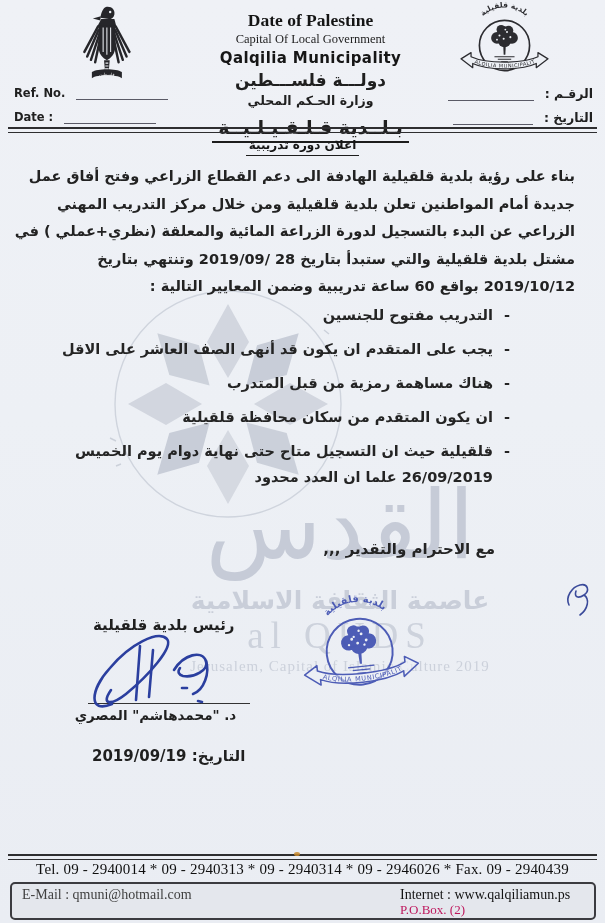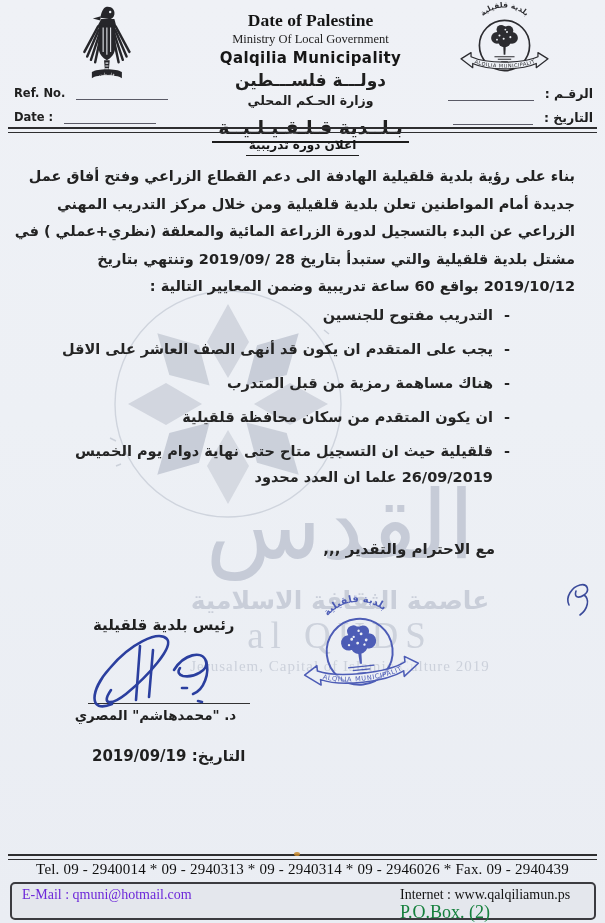--- a/index.html
+++ b/index.html
@@ -42,23 +42,23 @@
   .wm4{left:90px; top:658px; width:500px; font-family:"Liberation Serif",serif; font-size:15px; letter-spacing:1px; color:#ccd1db;}
   .content{z-index:2;}
   
   .sigtitle{left:93px; top:616px; font-weight:bold; font-size:15px; z-index:4;}
   .sigline{left:88px; top:703px; width:162px; border-top:1.6px solid #333; z-index:4;}
   .signame{left:58px; top:707px; width:195px; text-align:center; font-weight:bold; font-size:13.5px; z-index:4;}
   .sigdate{left:92px; top:747px; font-weight:bold; font-size:15px; z-index:4;}
   
   .tel{left:0; right:0; top:861px; text-align:center; font-family:"Liberation Serif",serif; font-size:15px; color:#0e0e0e; letter-spacing:.2px;}
   .fbox{left:10px; right:9px; top:882px; height:34px; border:2px solid #3b3b40; border-radius:5px; background:#e4e7ed;}
-  .fbox .em{position:absolute; left:10px; top:3px; font-family:"Liberation Serif",serif; font-size:14px; color:#6d28d9;}
+  .fbox .em{position:absolute; left:10px; top:3px; font-family:"Liberation Serif",serif; font-size:14px; color:#404040;}
   .fbox .inet{position:absolute; left:388px; top:3px; font-family:"Liberation Serif",serif; font-size:14px; color:#121212;}
-  .fbox .pob{position:absolute; left:388px; top:18px; font-family:"Liberation Serif",serif; font-size:18px; color:#15803d;}
+  .fbox .pob{position:absolute; left:388px; top:18px; font-family:"Liberation Serif",serif; font-size:13px; color:#be185d;}
   .speck{left:294px; top:852px; width:6px; height:4px; background:#c8882c; border-radius:50%; opacity:.85; z-index:3;}
   svg text{font-family:"DejaVu Sans",sans-serif;}
 </style>
 </head>
 <body>
 
 <div class="page">
 
   <svg class="abs wm" style="left:102px; top:278px; width:252px; height:252px;" viewBox="-126 -126 252 252">
     <circle cx="0" cy="0" r="113" fill="none" stroke="#cfd4dd" stroke-width="1.4"></circle>
@@ -118,21 +118,21 @@
     </g>
     <g stroke="#edf0f5" stroke-width="1.1" fill="none">
       <path d="M33,24 L33,50 M37,24 L37,53 M41,24 L41,50"></path>
       <path d="M35.5,62 L38.5,62 M35.3,65 L38.7,65 M35.1,68 L38.9,68"></path>
     </g>
     <text x="37" y="76.2" font-size="4.6" fill="#f2f3f6" text-anchor="middle">فلسطين</text>
   </svg>
 
   <div class="abs content hc">
     <div class="en1">Date of Palestine</div>
-    <div class="en2">Ministry Of Local Government</div>
+    <div class="en2">Capital Of Local Government</div>
     <div class="en3">Qalqilia Municipality</div>
     <div class="ar1 ar">دولـــة فلســـطين</div>
     <div class="ar2 ar">وزارة الحـكم المحلي</div>
     <div><span class="ar3 ar">بـلــدية قـلـقـيـلـيــة</span></div>
   </div>
 
   <svg class="abs content" style="left:452px; top:2px; width:105px; height:92px;" viewBox="-60 -55 120 110">
     <g color="#2c2c30">
       <defs>
         <path id="h-arc" d="M-34,-26 A37,37 0 0 1 34,-26" fill="none"></path>

